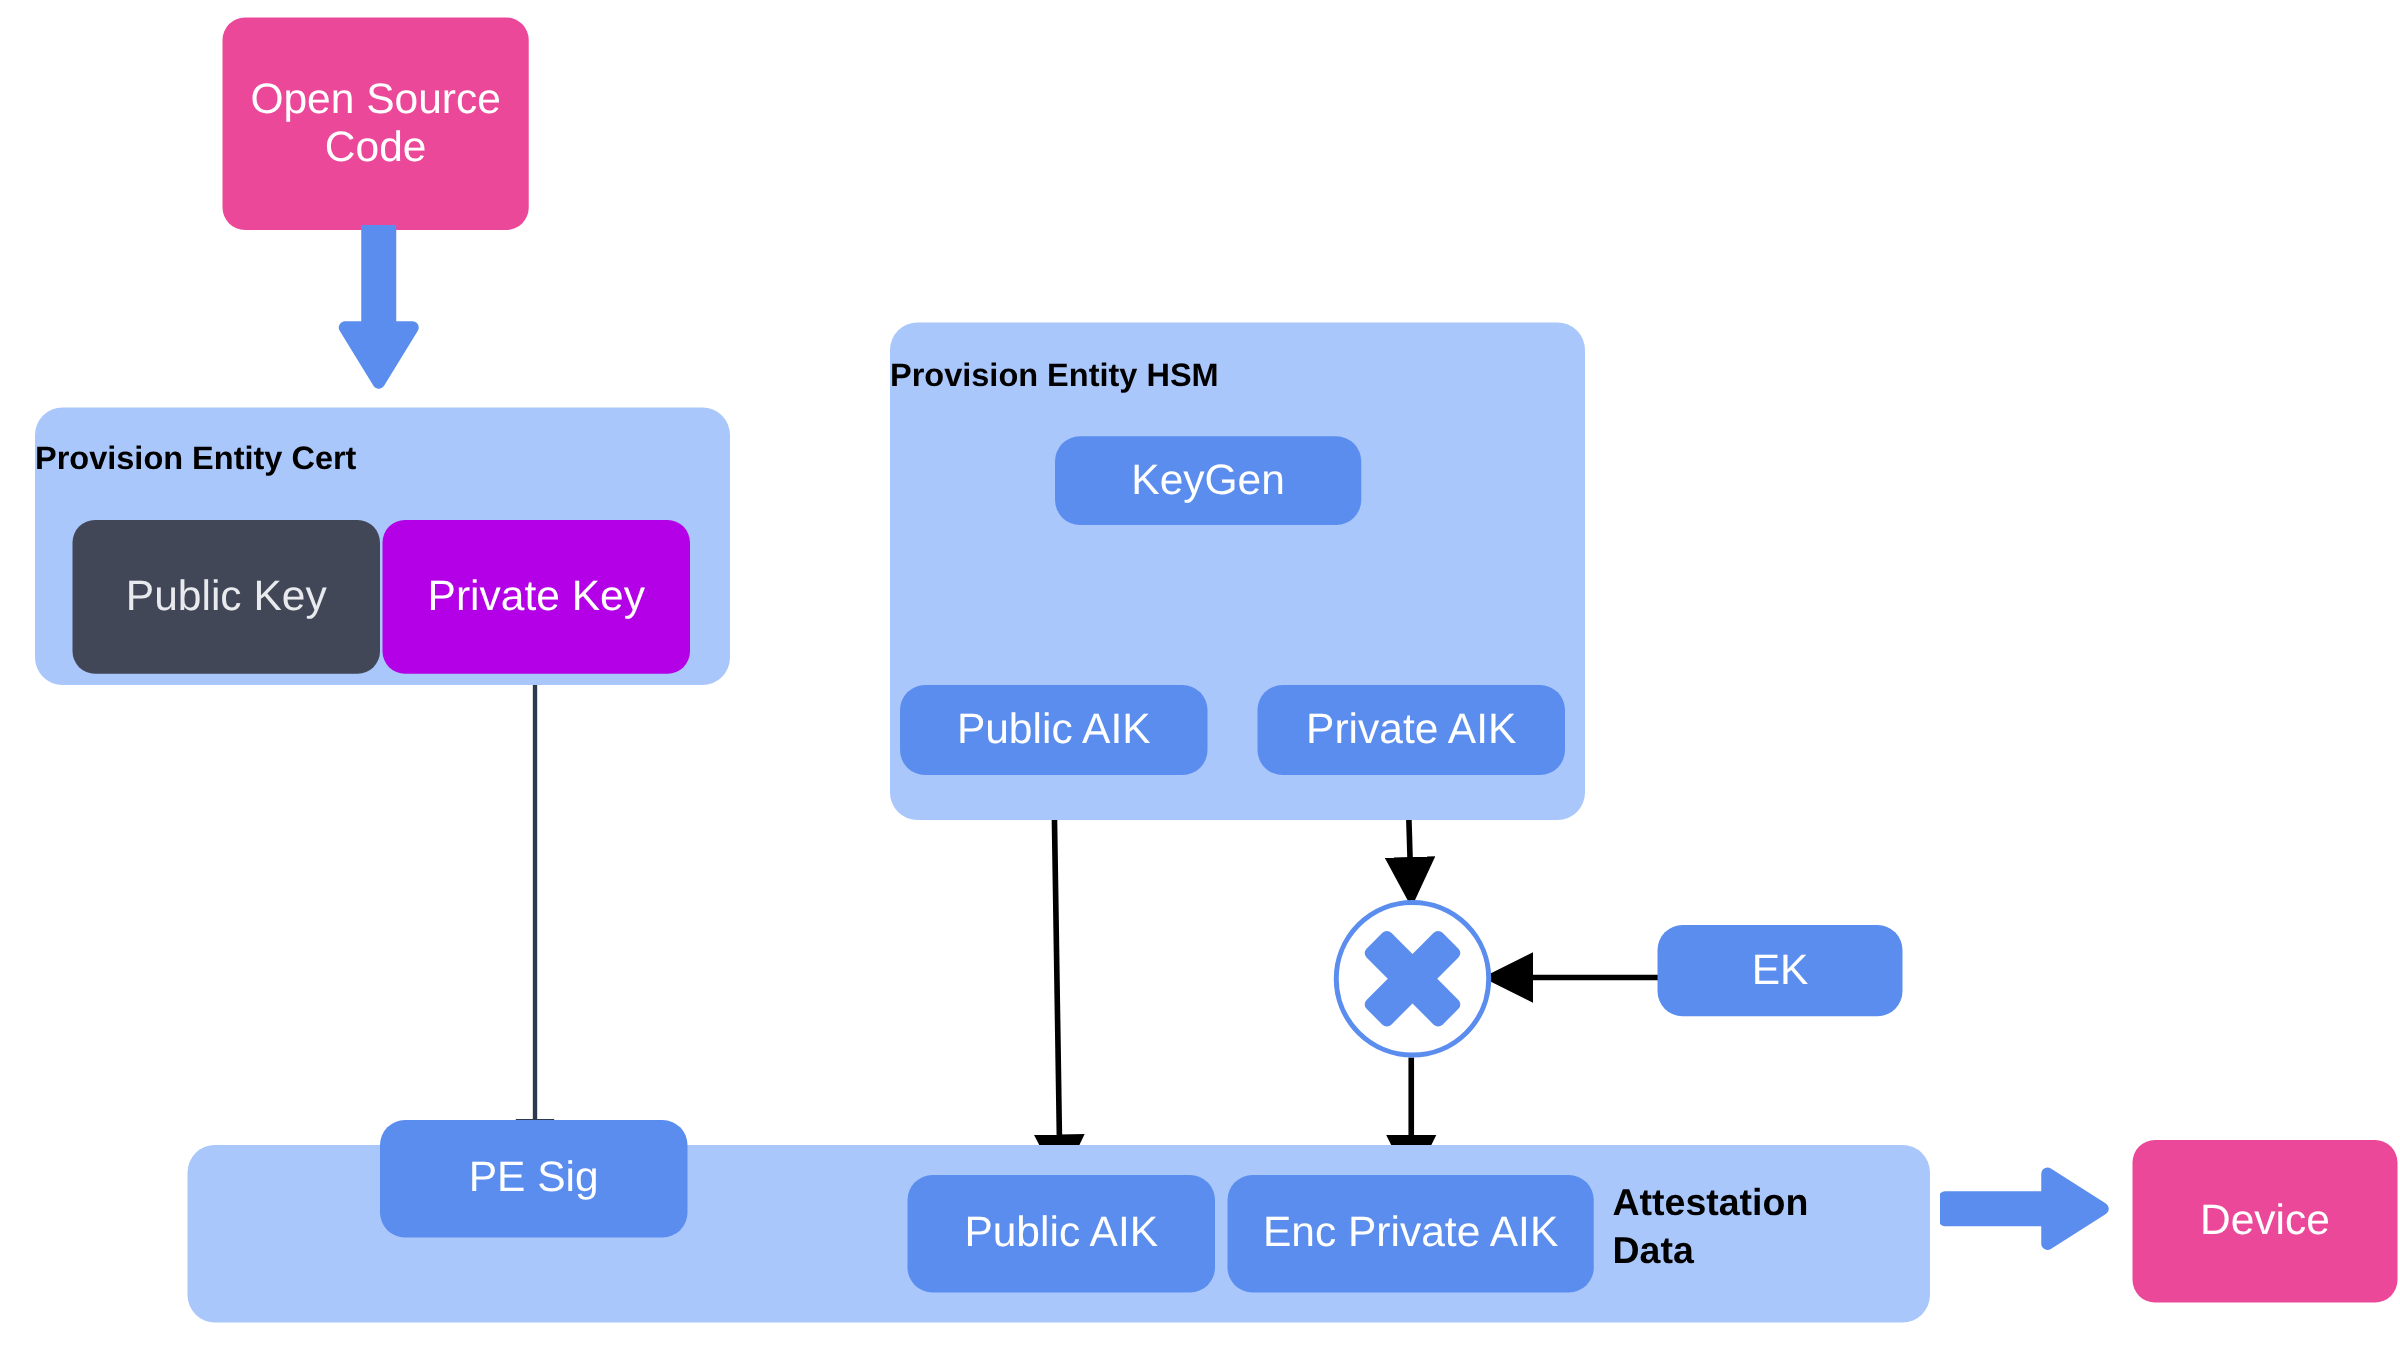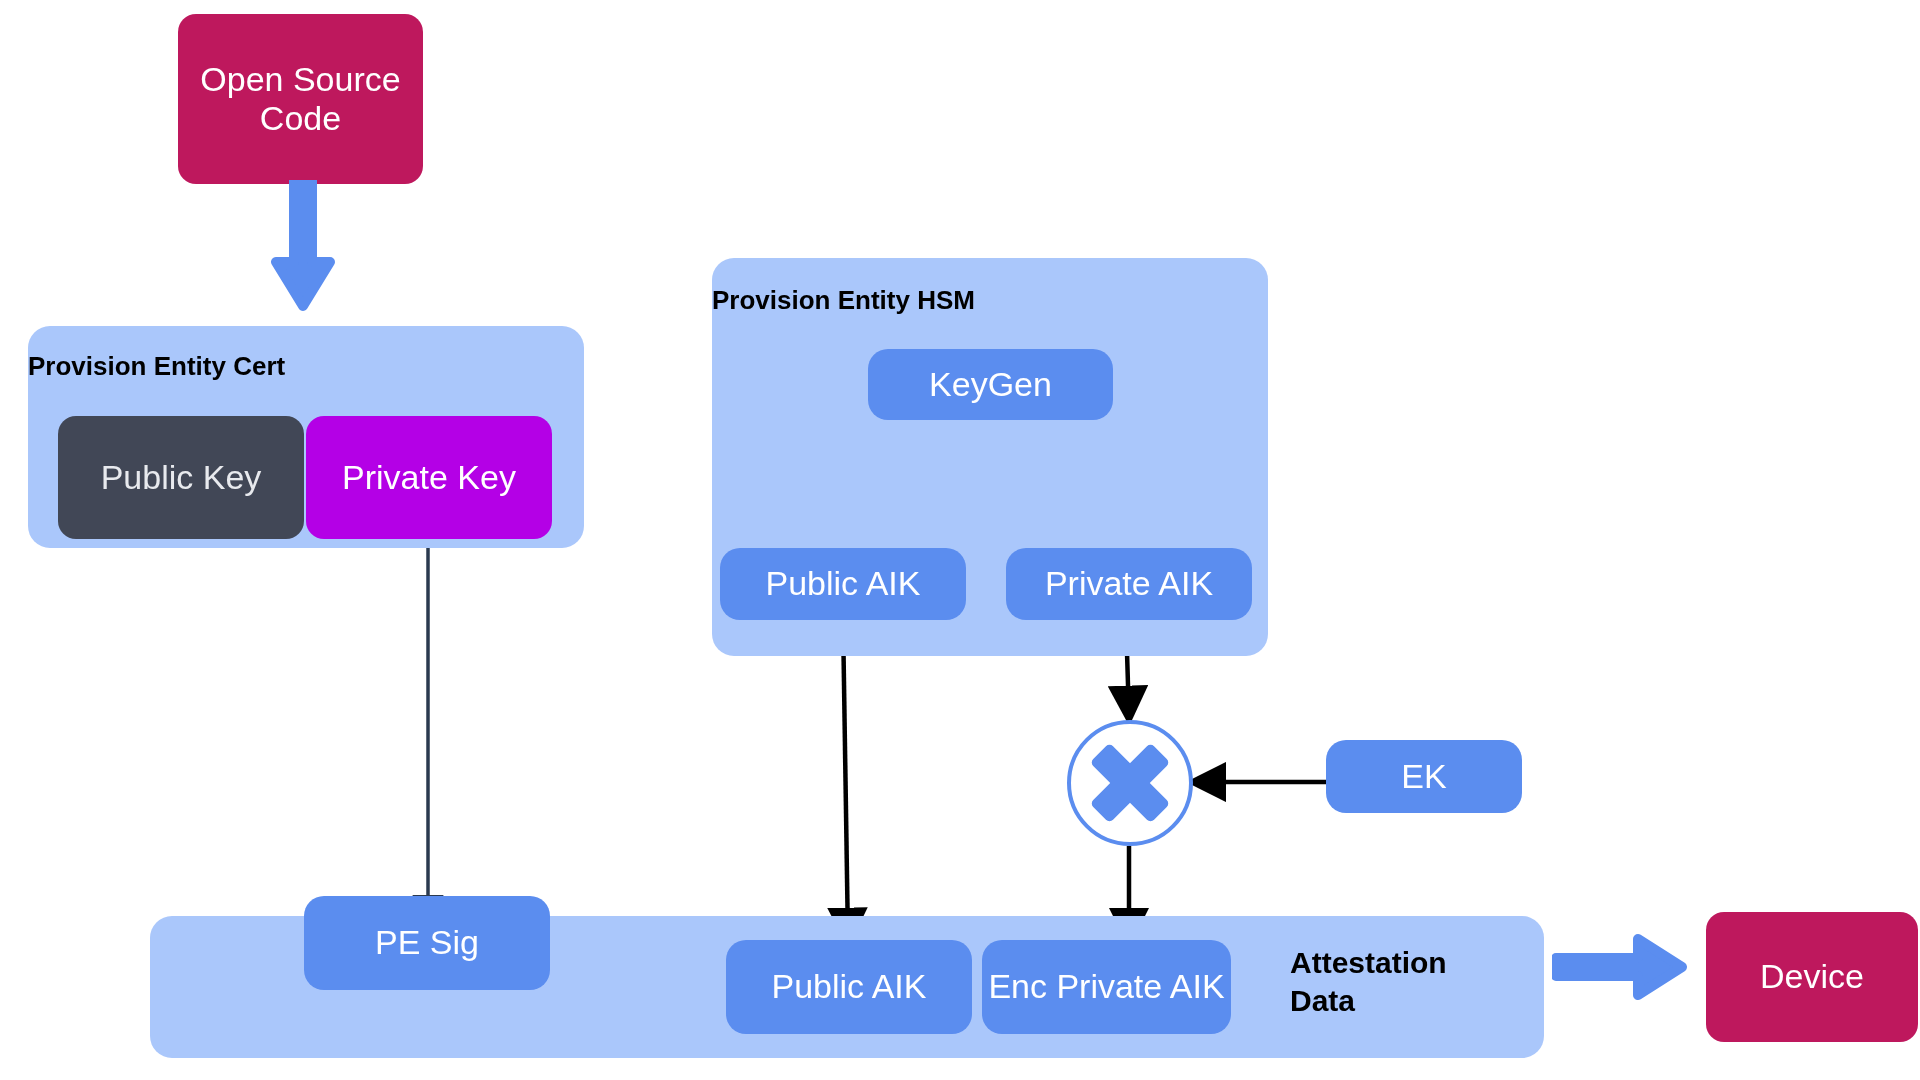--- a/index.html
+++ b/index.html
@@ -53,21 +53,21 @@
     right: 0;
     color: #000000;
     font-weight: bold;
     font-size: 26px;
     white-space: pre-line;
     line-height: 1.25;
   }
 
   
   .purple {
-    background: #be185d;
+    background: #ec4899;
     color: #ffffff;
     border-radius: 18px;
     font-size: 34px;
   }
   
   .magenta {
     background: #b400e6;
     color: #ffffff;
     border-radius: 18px;
     font-size: 34px;
@@ -162,40 +162,40 @@
   <div class="group" style="left:28px; top:326px; width:556px; height:222px;"></div>
   <div class="group-title" style="left:28px; top:350px; width:556px;">Provision Entity Cert</div>
 
   <div class="node magenta" style="left:306px; top:416px; width:246px; height:123px;">Private Key</div>
 
   <div class="node slate" style="left:58px; top:416px; width:246px; height:123px;">Public Key</div>
 
   <div class="group" style="left:712px; top:258px; width:556px; height:398px;"></div>
   <div class="group-title" style="left:712px; top:284px; width:556px;">Provision Entity HSM</div>
 
-  <div class="node blue" style="left:868px; top:349px; width:245px; height:71px;">KeyGen</div>
+  <div class="node blue" style="left:844px; top:349px; width:245px; height:71px;">KeyGen</div>
 
   <div class="node blue" style="left:720px; top:548px; width:246px; height:72px;">Public AIK</div>
 
   <div class="node blue" style="left:1006px; top:548px; width:246px; height:72px;">Private AIK</div>
 
   <div class="xor-circle" style="left:1067px; top:720px; width:126px; height:126px;">
     <span class="x-bar a"></span>
     <span class="x-bar b"></span>
   </div>
 
   <div class="node blue" style="left:1326px; top:740px; width:196px; height:73px;">EK</div>
 
   <div class="group" style="left:150px; top:916px; width:1394px; height:142px;"></div>
 
   <div class="node blue" style="left:304px; top:896px; width:246px; height:94px;">PE Sig</div>
 
   <div class="node blue" style="left:726px; top:940px; width:246px; height:94px;">Public AIK</div>
 
-  <div class="node blue" style="left:982px; top:940px; width:249px; height:94px;">Enc Private AIK</div>
+  <div class="node blue" style="left:982px; top:940px; width:293px; height:94px;">Enc Private AIK</div>
 
   <div class="group-title" style="left:1290px; top:944px; width:250px; font-size:30px;">Attestation
 Data</div>
 
   <svg class="fat-arrow-right" style="left:1552px; top:925px; width:140px; height:84px;" viewBox="0 0 140 84" xmlns="http://www.w3.org/2000/svg">
     <path d="M4,33 L86,33 L86,14 L130,42 L86,70 L86,51 L4,51 Z" fill="#5b8def" stroke="#5b8def" stroke-width="10" stroke-linejoin="round"></path>
   </svg>
 
   <div class="node purple" style="left:1706px; top:912px; width:212px; height:130px;">Device</div>
 

